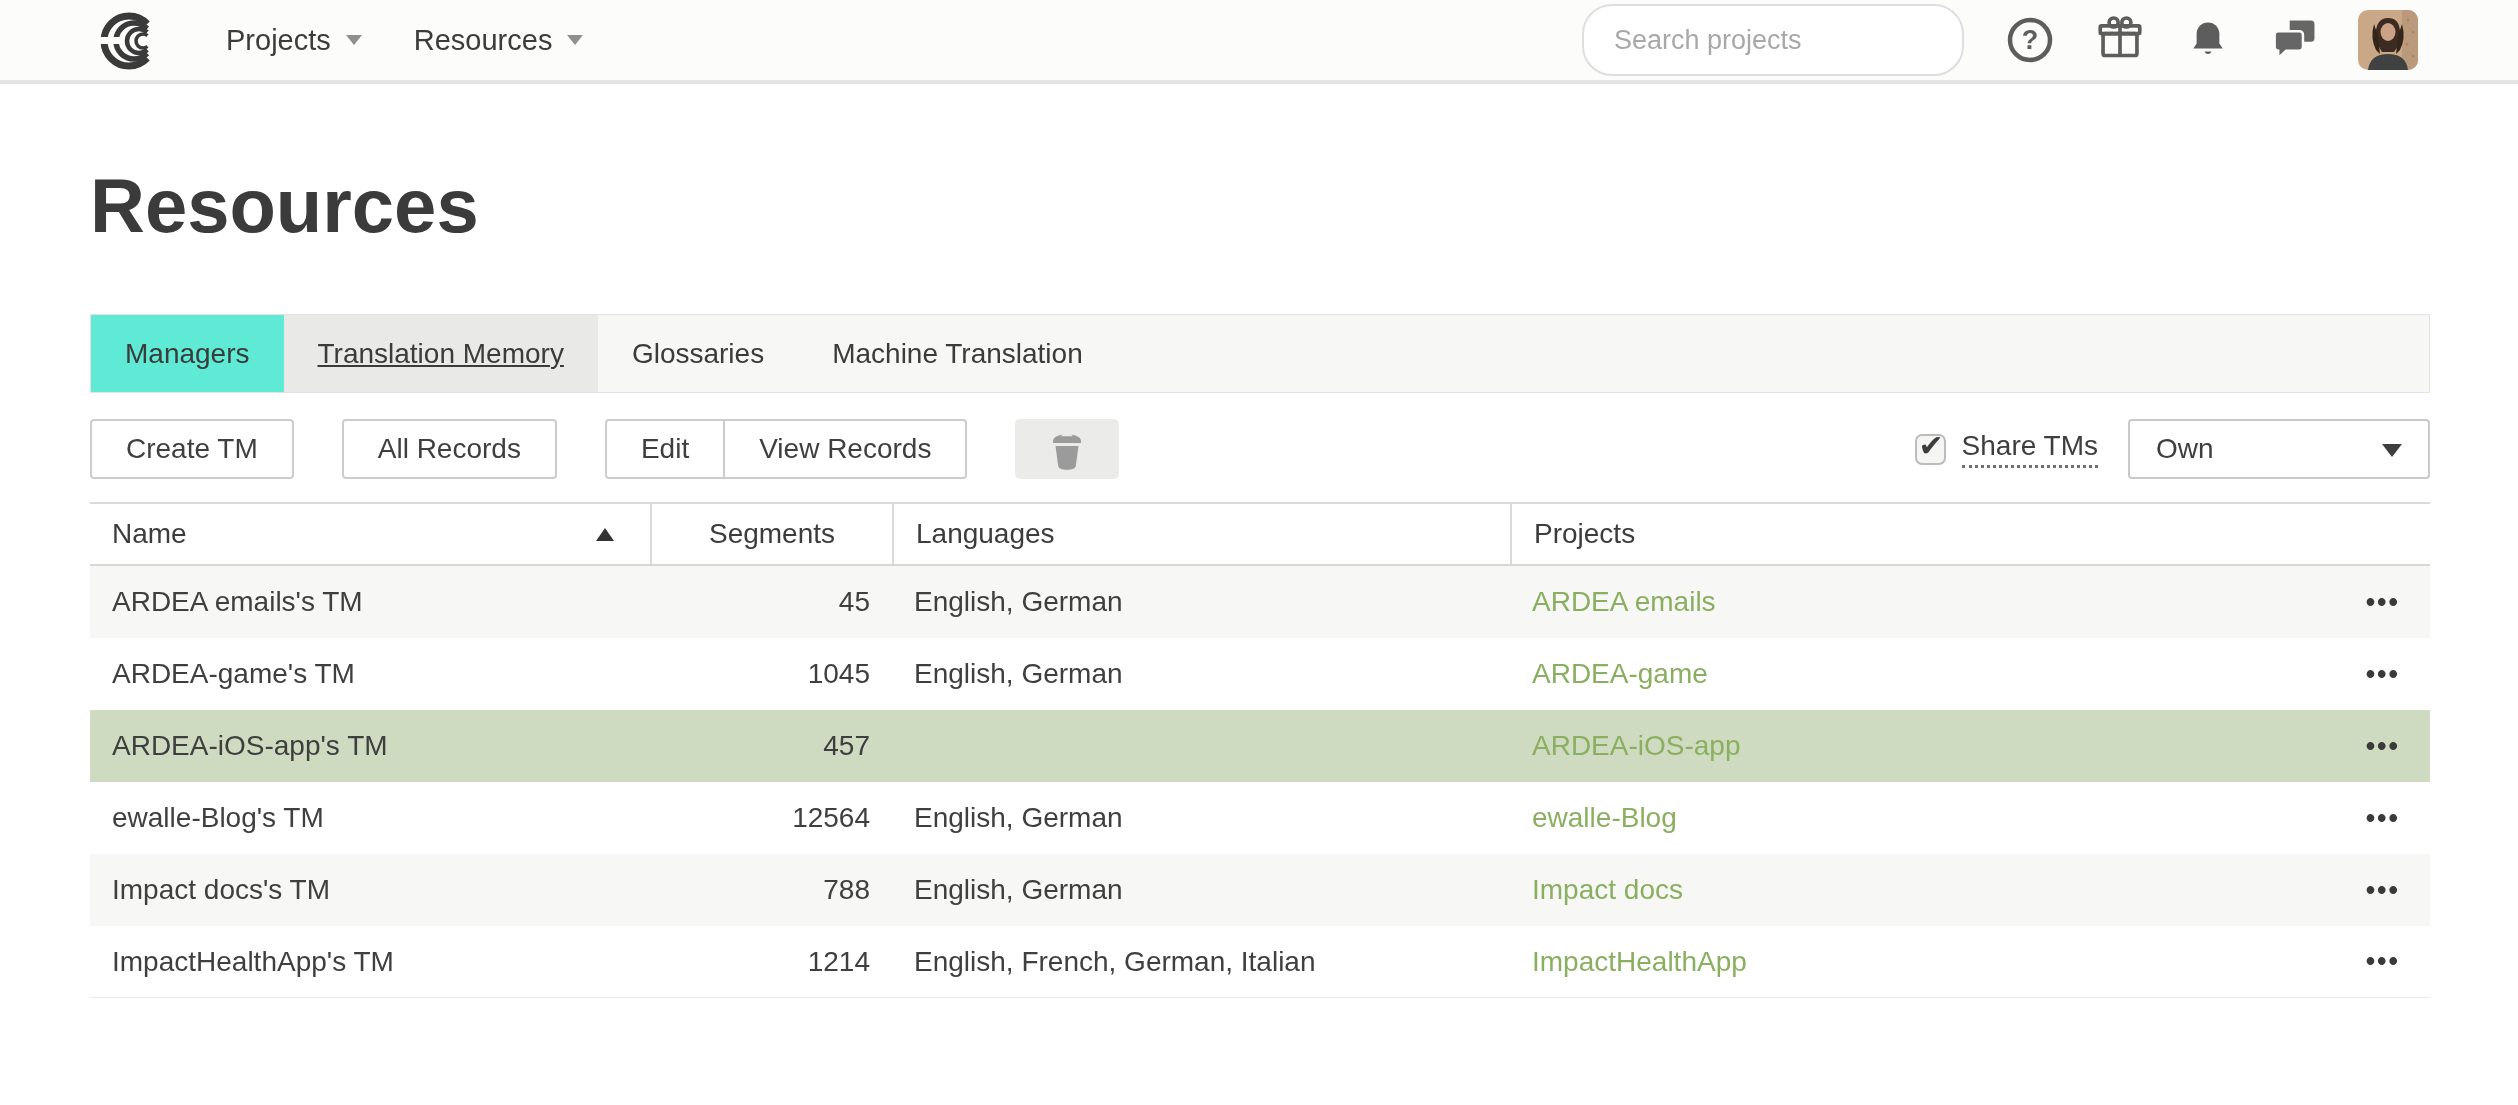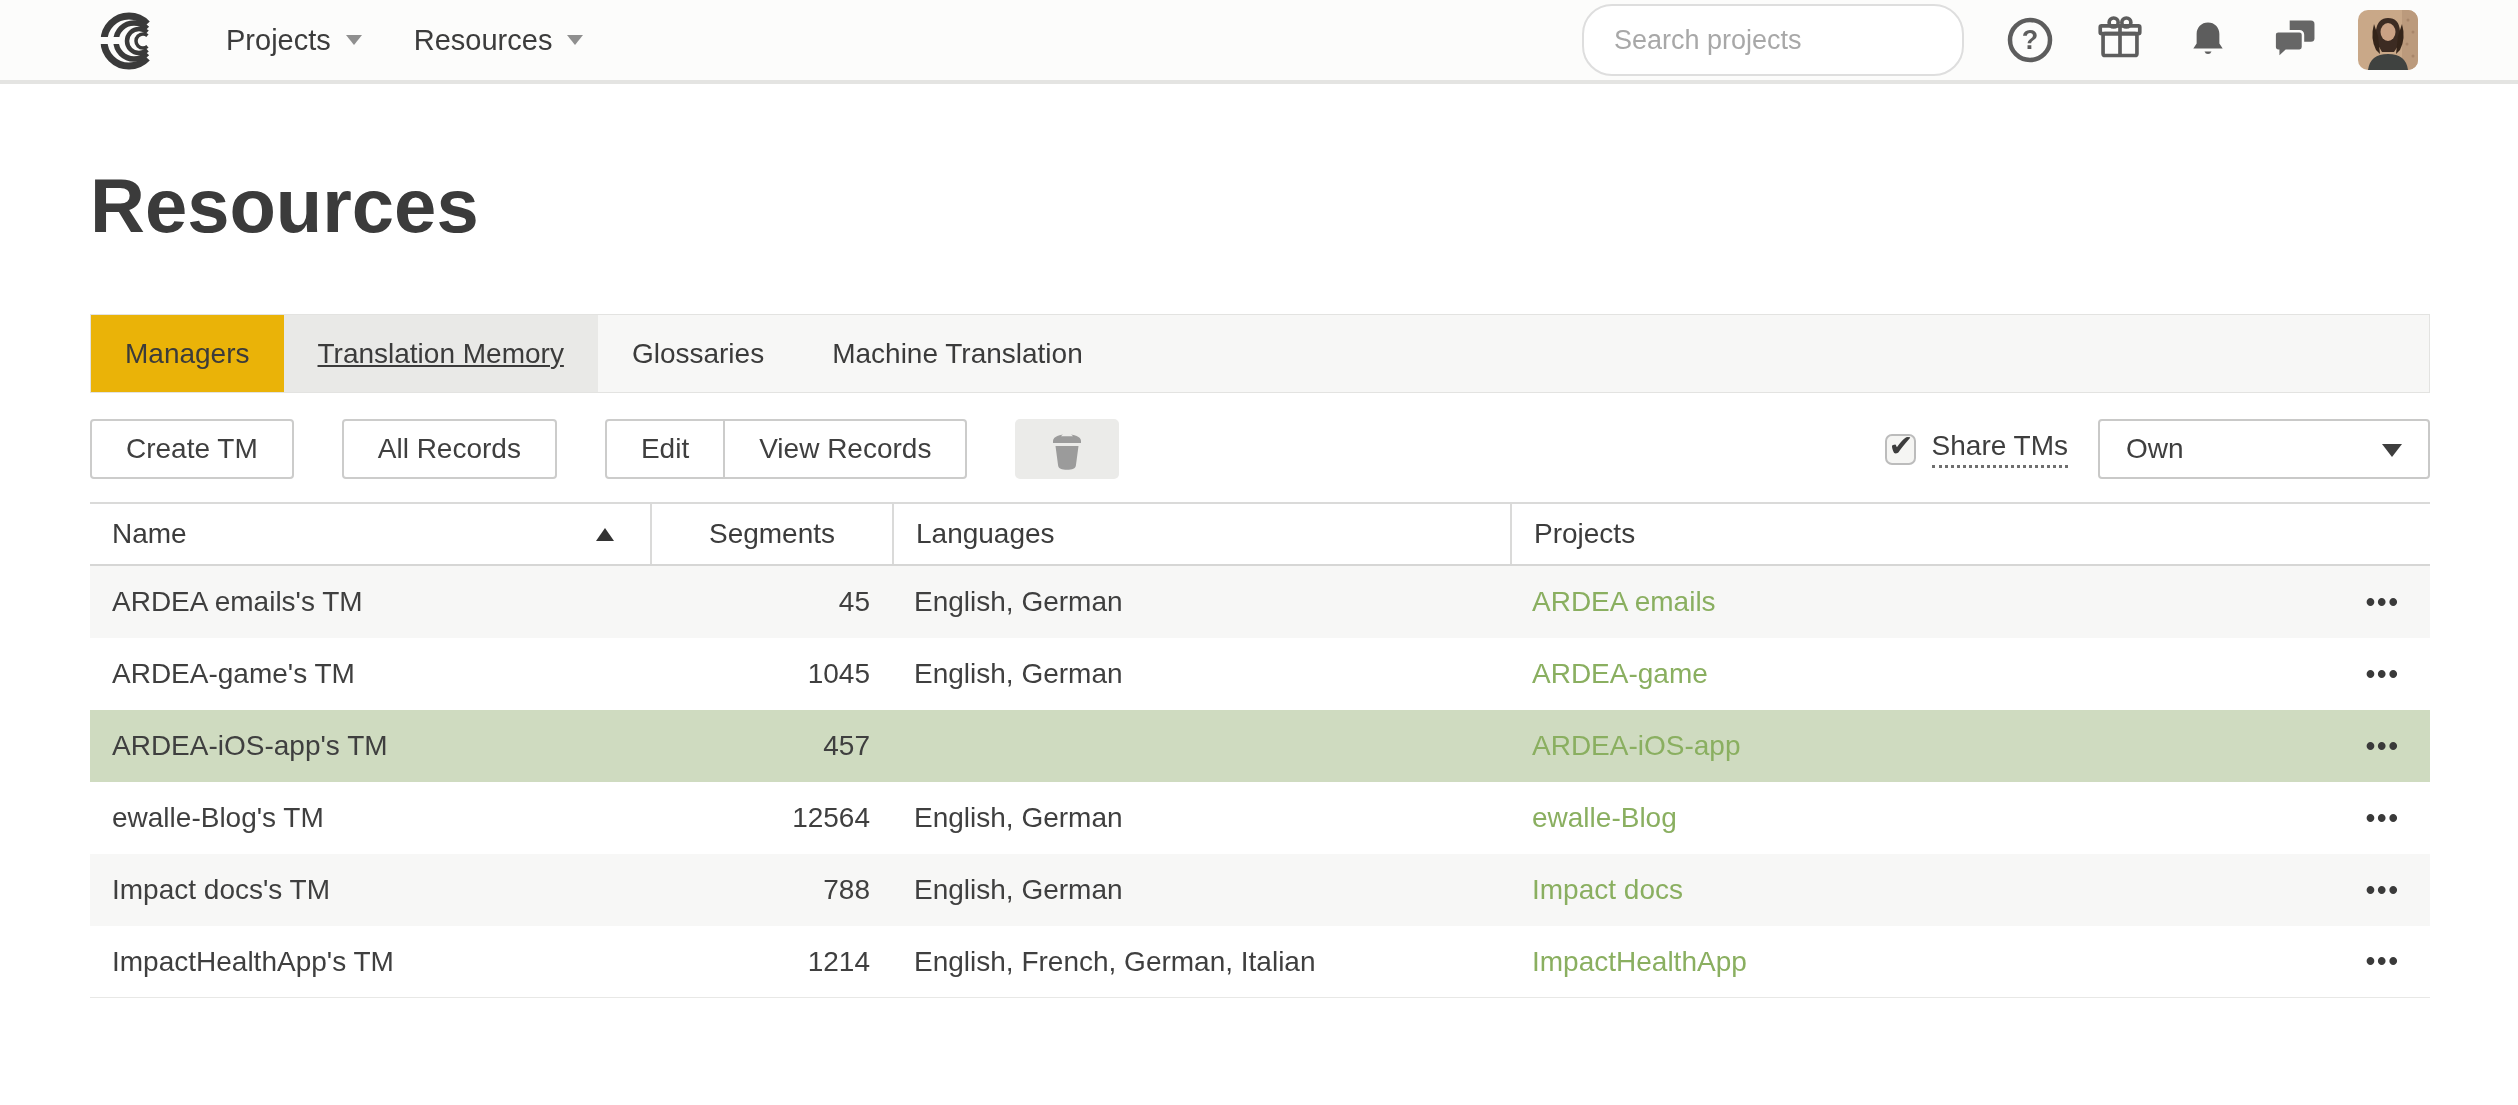--- a/index.html
+++ b/index.html
@@ -23,21 +23,21 @@
   .avatar { width:60px; height:60px; border-radius:10px; overflow:hidden; margin-left:40px; cursor:pointer; flex:0 0 auto; }
 
   
   .content { width:2340px; margin:0 88px 0 90px; }
   h1.page-title { margin-top:84px; font-size:76px; font-weight:600; color:#3b3b3b; line-height:1; }
 
   
   .tabs { margin-top:70px; height:79px; background:#f7f7f6; border:1px solid #e3e3e1;
           display:flex; align-items:stretch; }
   .tab { display:flex; align-items:center; padding:0 34px; font-size:28px; color:#3b3b3b; cursor:pointer; }
-  .tab:first-child { background:#eab308; }
+  .tab:first-child { background:#5eead4; }
   .tab.active { background:#e9e9e7;text-decoration:underline; }
 
   
   .toolbar { margin-top:26px; height:60px; display:flex; align-items:center;gap:26px; }
   .btn { height:60px; background:#ffffff; border:2px solid #cccccb; border-radius:4px;
          font-size:28px; color:#3f3f3f; padding:0 34px; cursor:pointer;
          font-family:"Liberation Sans", sans-serif; display:inline-flex; align-items:center; }
   .btn + .btn, .btn-group { margin-left:22px; }
   .btn-group { display:inline-flex; }
   .btn-group .btn { margin-left:0; }
@@ -45,21 +45,21 @@
   .btn-group .btn:last-child { border-top-left-radius:0; border-bottom-left-radius:0; margin-left:-2px; }
   .btn-icon { width:104px; height:60px; margin-left:22px; background:#ebebe9; border:none; border-radius:5px;
               display:inline-flex; align-items:center; justify-content:center; cursor:pointer; }
 
   .toolbar-right { margin-left:auto; display:flex; align-items:center; }
   .checkbox { width:31px; height:31px; border:2px solid #bcbcbc; border-radius:7px; background:#f5f5f3;
               position:relative; cursor:pointer; flex:0 0 auto; }
   .checkbox .mark { position:absolute; left:2px; top:-8px; font-size:30px; color:#3d3d3d; }
   .share-label { margin-left:16px; font-size:28px; color:#3e3e3e;
                  border-bottom:3px dotted #6f6f6f; padding-bottom:3px; cursor:help; }
-  .select { margin-left:30px; width:332px; height:60px; border:2px solid #c9c9c8; border-radius:4px;
+  .select { margin-left:30px; width:302px; height:60px; border:2px solid #c9c9c8; border-radius:4px;
             background:#ffffff; display:flex; align-items:center; padding:0 26px; position:relative;
             font-size:28px; color:#3e3e3e; cursor:pointer; }
   .select .sel-caret { position:absolute; right:26px; top:23px; width:0; height:0;
             border-left:10px solid transparent; border-right:10px solid transparent; border-top:13px solid #3e3e3e; }
 
   
   .table { margin-top:23px; }
   .thead { display:grid; grid-template-columns:560px 242px 618px 920px; height:64px;
            border-top:2px solid #dadad9; border-bottom:2px solid #d6d6d5; }
   .th { display:flex; align-items:center; font-size:28px; color:#3c3c3c; padding:0 22px;gap:10px; }

